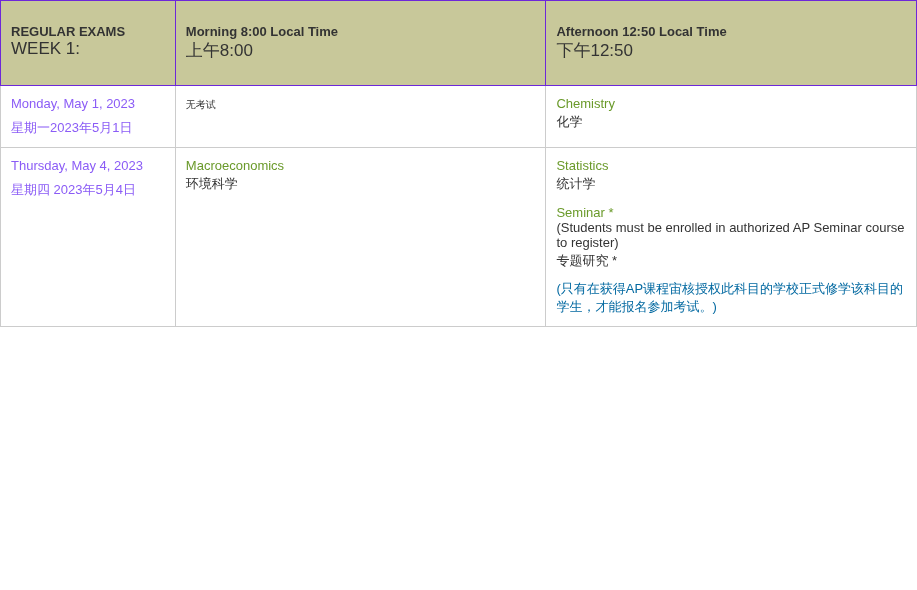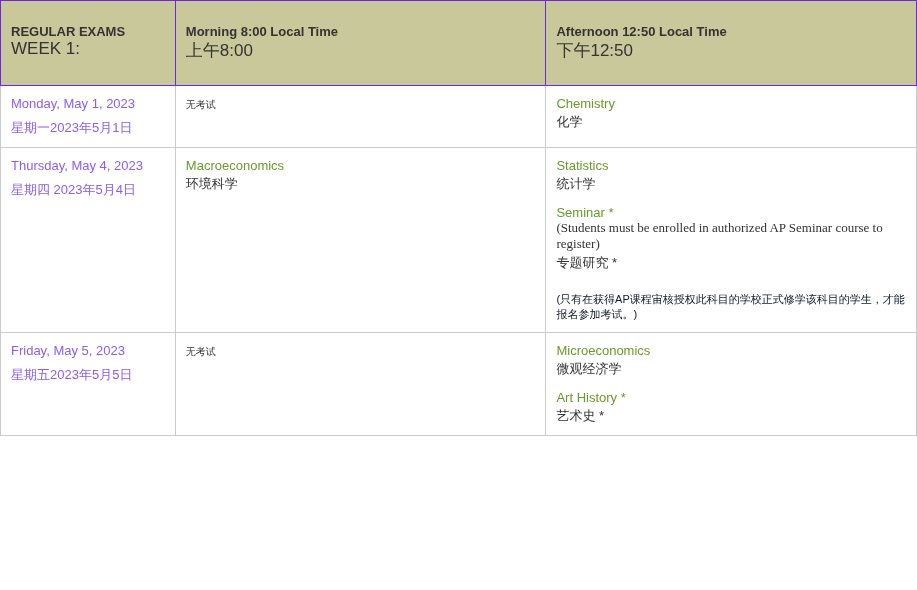--- a/index.html
+++ b/index.html
@@ -73,26 +73,25 @@
       color: #333;
       font-size: 10px;
       margin-top: 2px;
     }
     .seminar-block {
       margin-top: 12px;
     }
     .seminar-note {
       color: #333;
       font-size: 13px;
-      font-family: Liberation Serif, serif;
     }
     .seminar-note-zh {
-      color: #0f172a;
-      font-size: 11px;
-      margin-top: 20px;
+      color: #0369a1;
+      font-size: 13px;
+      margin-top: 10px;
     }
   </style>
 </head>
 <body>
 
 <table class="schedule-table">
   <thead>
     <tr class="header-row">
       <th>
         <span>REGULAR EXAMS</span>
@@ -136,34 +135,14 @@
       <div class="exam-name">Statistics</div>
       <div class="exam-name-zh">统计学</div>
     <div class="seminar-block">
       <div class="exam-name">Seminar *</div>
       <div class="seminar-note">(Students must be enrolled in authorized AP Seminar course to register)</div>
       <div class="exam-name-zh">专题研究 *</div>
       <div class="seminar-note-zh">(只有在获得AP课程宙核授权此科目的学校正式修学该科目的学生，才能报名参加考试。)</div>
     </div>
         </td>
       </tr>
-      <tr class="data-row">
-        <td class="date-cell">
-    <div class="date-en">Friday, May 5, 2023</div>
-    <div class="date-zh">星期五2023年5月5日</div>
-  </td>
-        <td class="exam-cell">
-      <div class="no-exam"><no exams=""></no></div>
-      <div class="no-exam-zh">无考试</div>
-    </td>
-        <td class="exam-cell-right">
-      <div class="exam-name">Microeconomics</div>
-      <div class="exam-name-zh">微观经济学</div>
-    <div class="seminar-block">
-      <div class="exam-name">Art History *</div>
-
-      <div class="exam-name-zh">艺术史 *</div>
-
-    </div>
-        </td>
-      </tr>
     </tbody>
 </table>
 
 </body></html>

